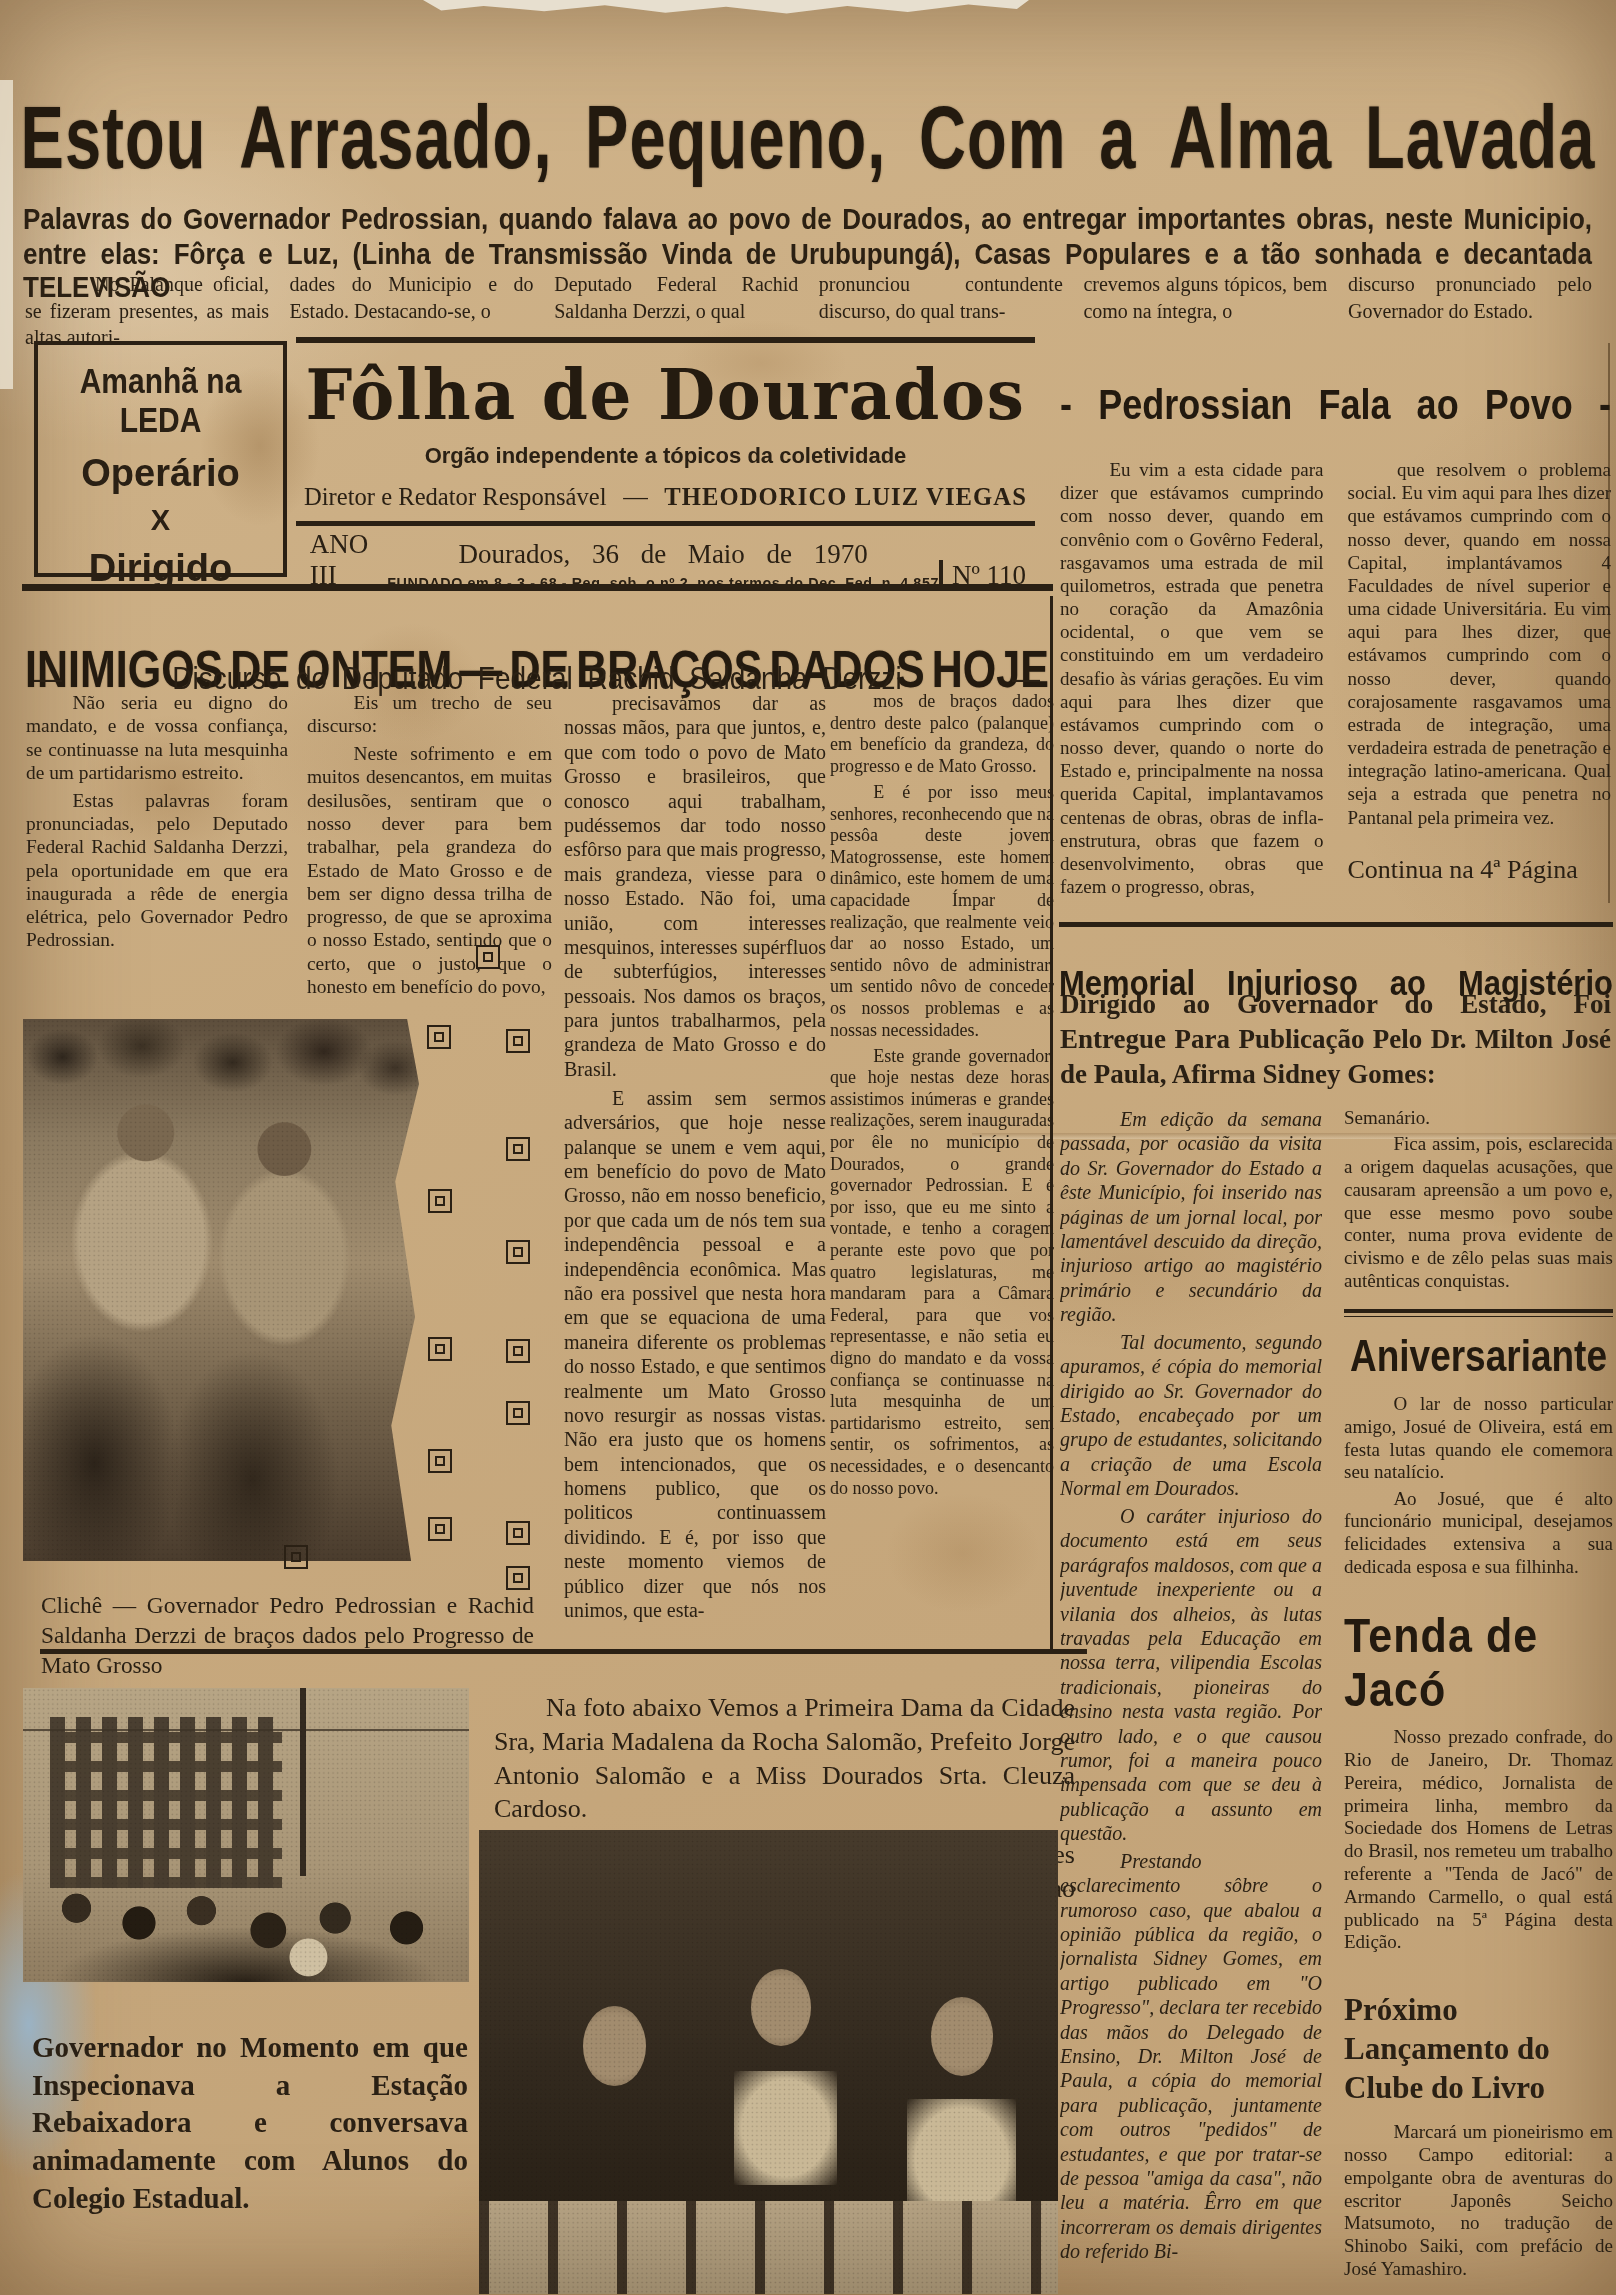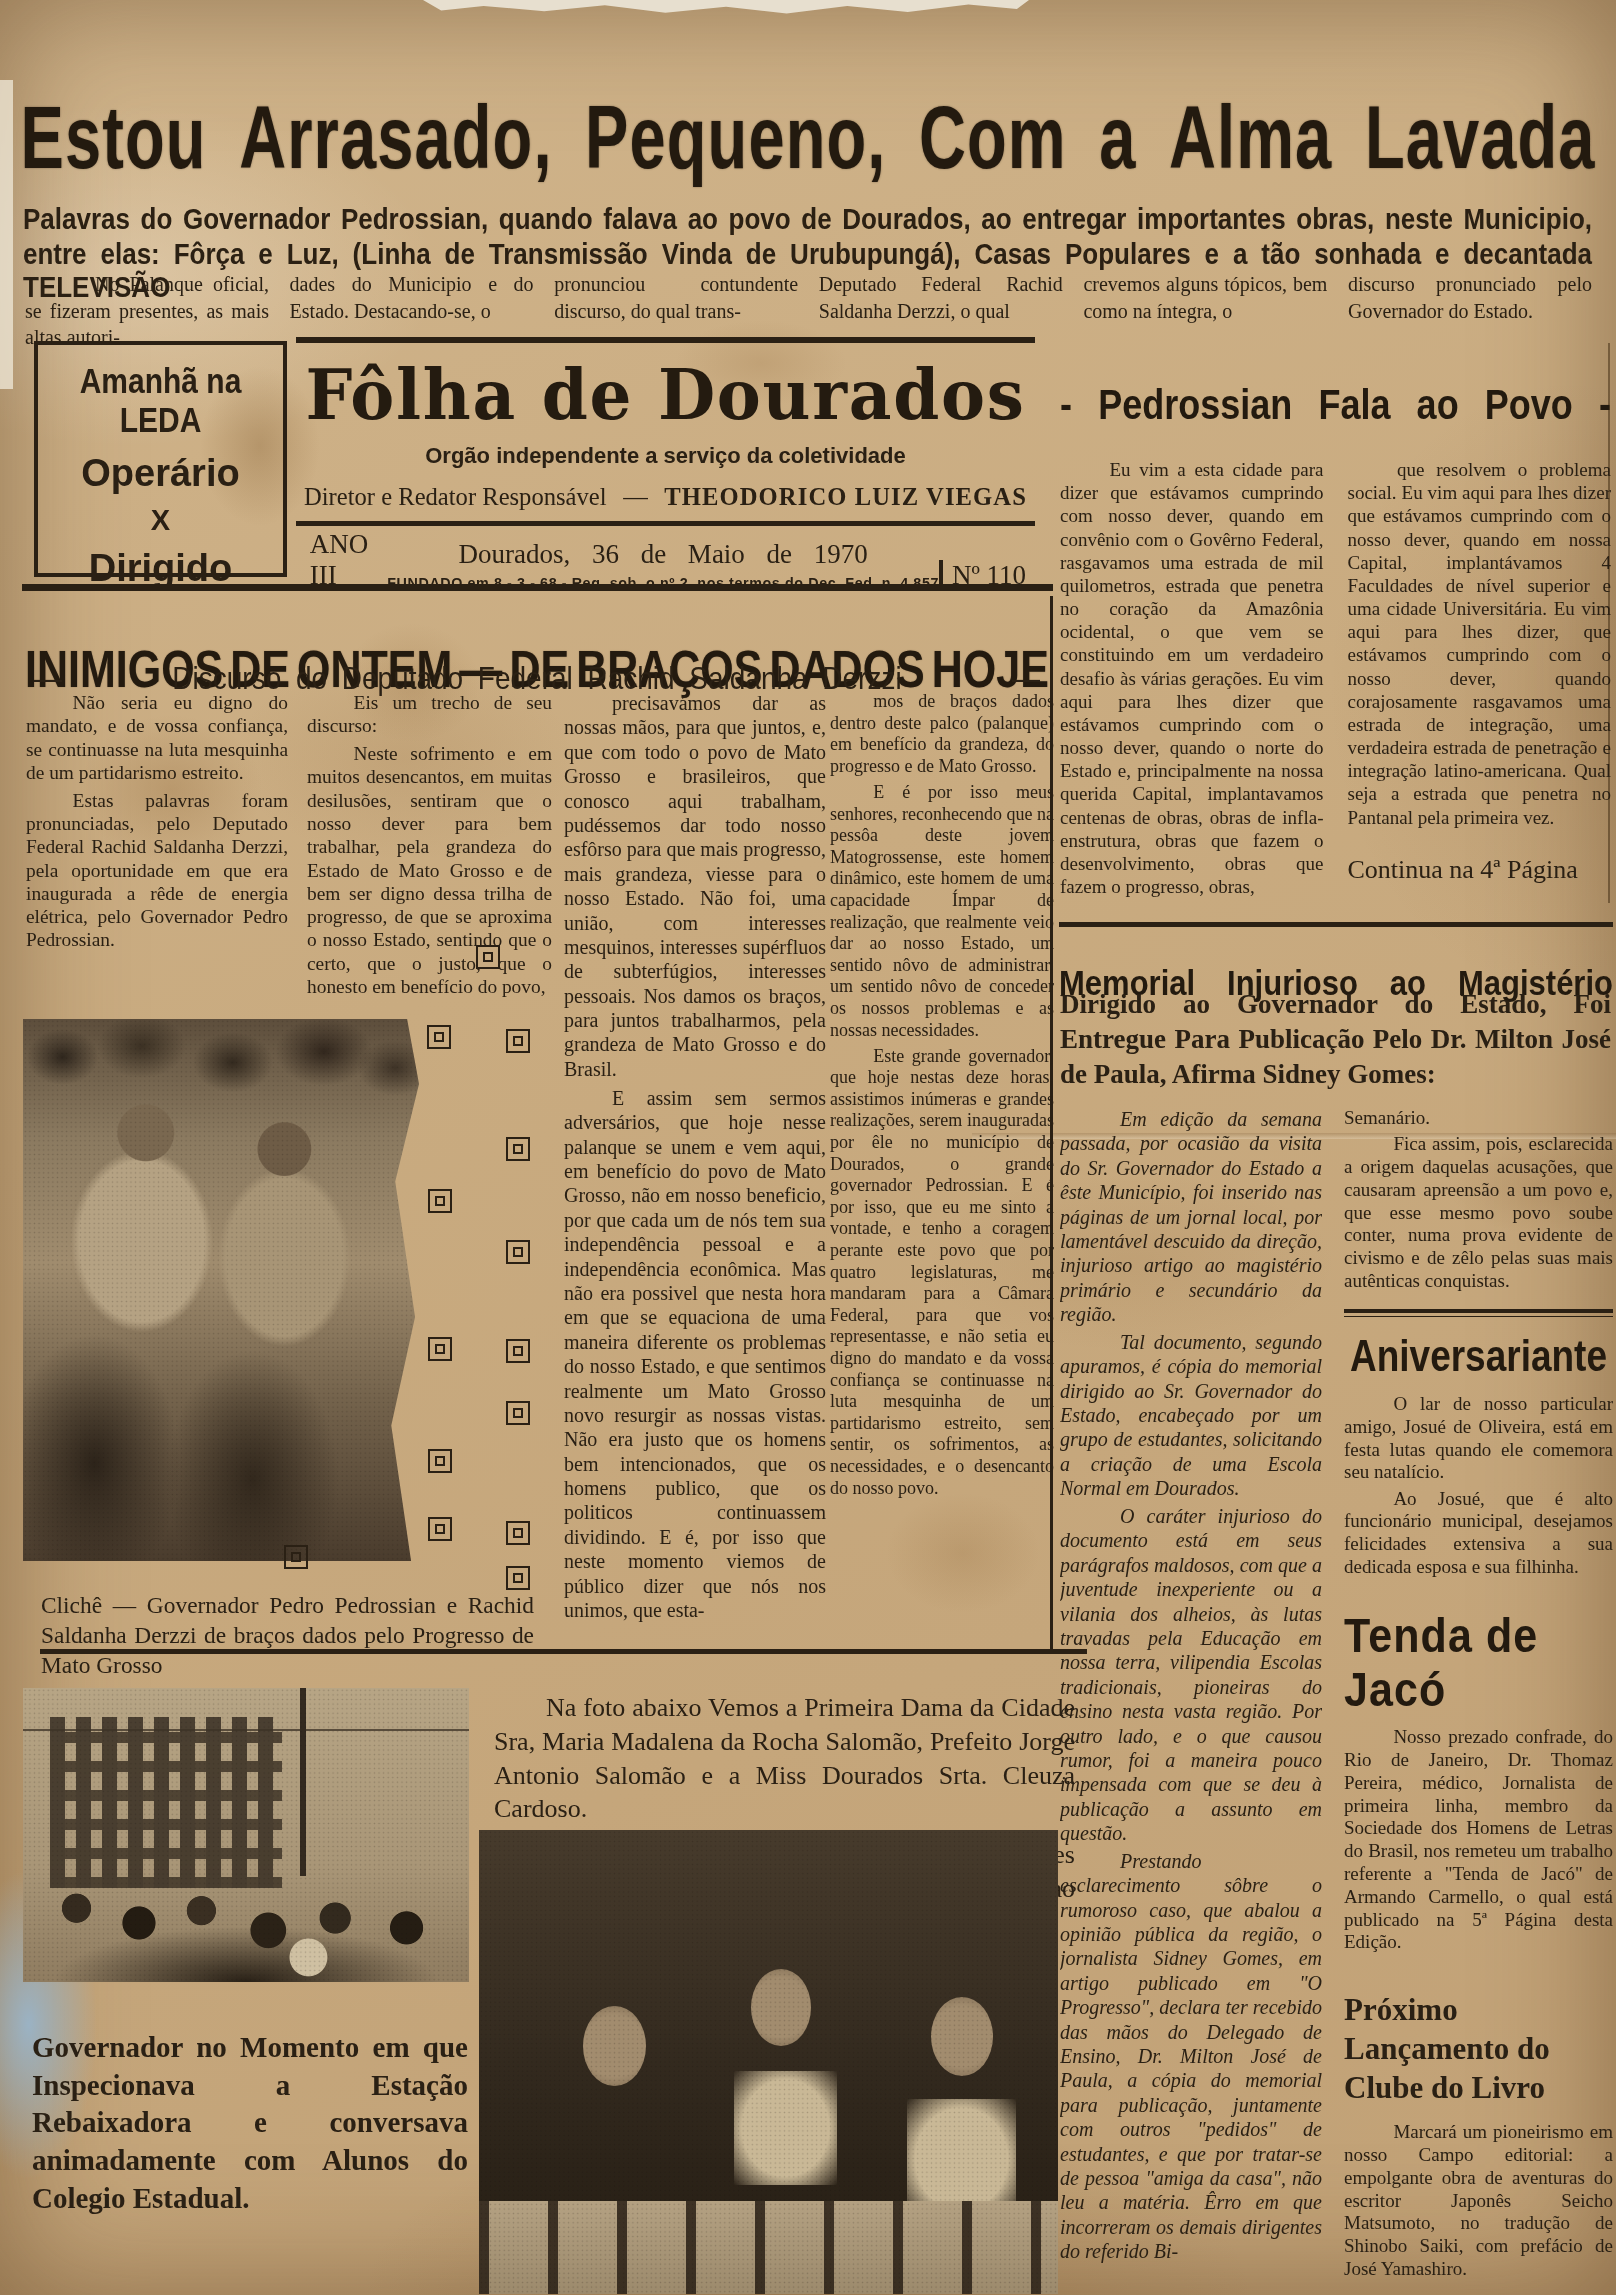--- a/index.html
+++ b/index.html
@@ -198,37 +198,37 @@
         <span>a</span>
         <span>Alma</span>
         <span>Lavada</span>
       </h1>
   </header>
   <p class="abs" id="subheadline">Palavras do Governador Pedrossian, quando falava ao povo de Dourados, ao entregar importantes obras, neste Municipio, entre elas: Fôrça e Luz, (Linha de Transmissão Vinda de Urubupungá), Casas Populares e a tão sonhada e decantada TELEVISÃO</p>
 
   <div class="abs" id="intro-row">
     <div class="intro-col first">No Palanque oficial, se fizeram presentes, as mais altas autori-</div>
     <div class="intro-col">dades do Municipio e do Estado. Destacando-se, o</div>
+    <div class="intro-col">Deputado Federal Rachid Saldanha Derzzi, o qual</div>
     <div class="intro-col">pronunciou contundente discurso, do qual trans-</div>
-    <div class="intro-col">Deputado Federal Rachid Saldanha Derzzi, o qual</div>
     <div class="intro-col">crevemos alguns tópicos, bem como na íntegra, o</div>
     <div class="intro-col">discurso pronunciado pelo Governador do Estado.</div>
   </div>
 
   <div class="abs" id="event-box">
     <div class="ev1">Amanhã na LEDA</div>
     <div class="ev2">Operário</div>
     <div class="ev3">X</div>
     <div class="ev4">Dirigido</div>
   </div>
 
   <section class="abs" id="masthead">
     <div class="mast-top-rule"></div>
     <h2 id="paper-title">Fôlha de Dourados</h2>
-    <p class="mast-subtitle">Orgão independente a serviço da coletividade</p>
+    <p class="mast-subtitle">Orgão independente a tópicos da coletividade</p>
     <div class="mast-director">
       <span>Diretor e Redator Responsável</span>
       <span>—</span>
       <span class="dir-name">THEODORICO LUIZ VIEGAS</span>
     </div>
     <div class="mast-mid-rule"></div>
     <div class="mast-info">
       <span class="ano">ANO III</span>
       <div class="mast-center">
         <div class="dateline">Dourados, 36 de Maio de 1970</div>

